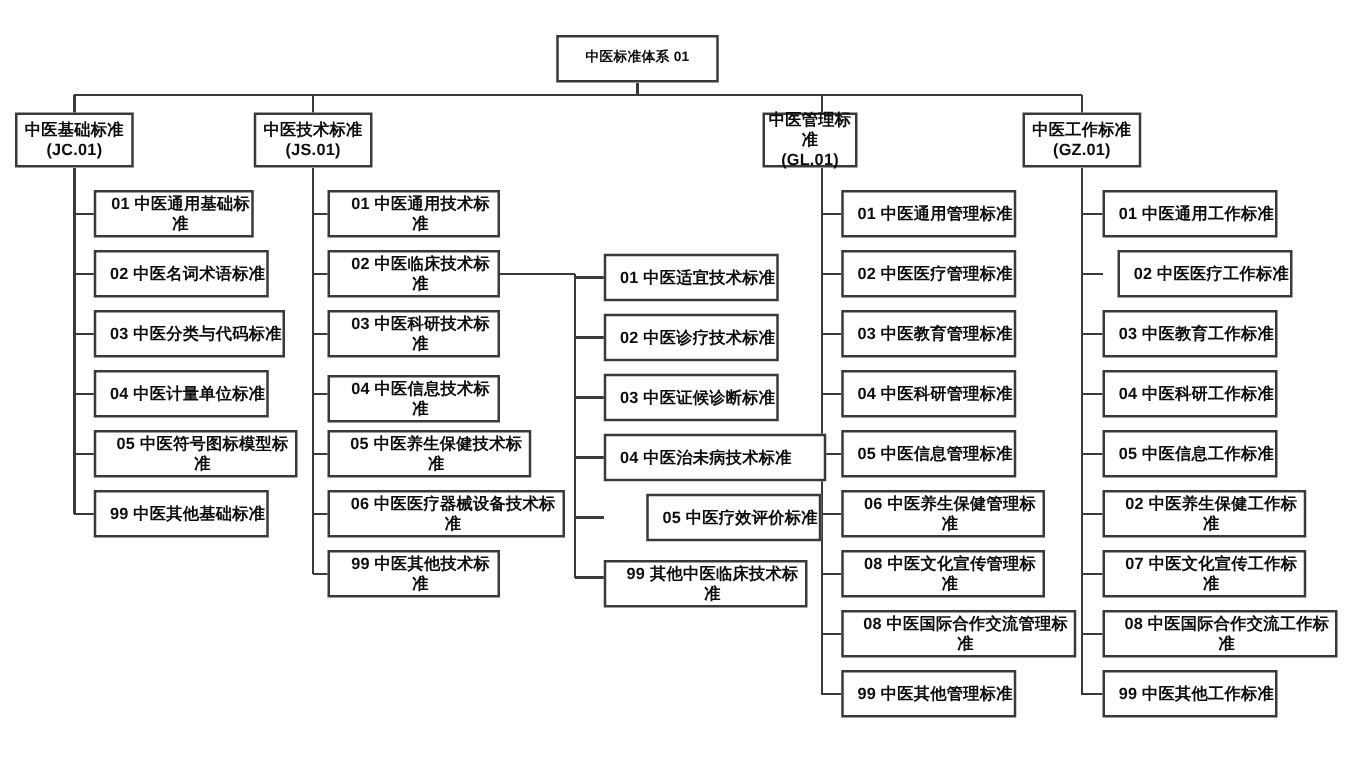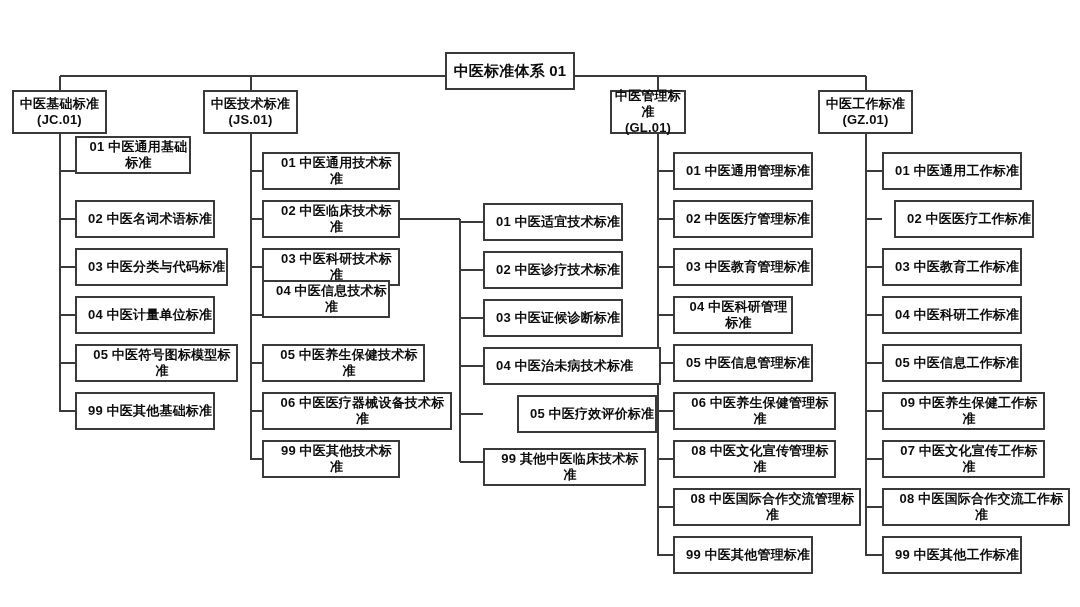--- a/index.html
+++ b/index.html
@@ -34,23 +34,22 @@
     align-items: center;
     justify-content: center;
     text-align: center;
     color: #0d0d0d;
     font-weight: bold;
     line-height: 1.25;
     letter-spacing: 0.2px;
     z-index: 2;
   }
   .node.root {
-    font-size: 15px;
+    font-size: 11px;
     border-width: 2px;
-    margin-top: 24px;
   }
   .node.level2 {
     font-size: 13px;
     white-space: pre-line;
   }
   .node.leaf {
     font-size: 13px;
     justify-content: flex-start;
     padding-left: 11px;
   }
@@ -113,51 +112,51 @@
   <div id="nodes">
       <div class="node root" style="left: 445px; top: 28px; width: 130px; height: 38px;">中医标准体系 01</div>
       <div class="node level2" style="left: 12px; top: 90px; width: 95px; height: 44px;">中医基础标准
 (JC.01)</div>
       <div class="node level2" style="left: 203px; top: 90px; width: 95px; height: 44px;">中医技术标准
 (JS.01)</div>
       <div class="node level2" style="left: 610px; top: 90px; width: 76px; height: 44px;">中医管理标准
 (GL.01)</div>
       <div class="node level2" style="left: 818px; top: 90px; width: 95px; height: 44px;">中医工作标准
 (GZ.01)</div>
-      <div class="node leaf" style="left: 75px; top: 136px; width: 116px; height: 38px;">01 中医通用基础标准</div>
+      <div class="node leaf" style="left: 75px; top: 152px; width: 128px; height: 38px;">01 中医通用基础标准</div>
       <div class="node leaf" style="left: 75px; top: 200px; width: 140px; height: 38px;">02 中医名词术语标准</div>
       <div class="node leaf" style="left: 75px; top: 248px; width: 153px; height: 38px;">03 中医分类与代码标准</div>
       <div class="node leaf" style="left: 75px; top: 296px; width: 140px; height: 38px;">04 中医计量单位标准</div>
       <div class="node leaf" style="left: 75px; top: 344px; width: 163px; height: 38px;">05 中医符号图标模型标准</div>
       <div class="node leaf" style="left: 75px; top: 392px; width: 140px; height: 38px;">99 中医其他基础标准</div>
       <div class="node leaf" style="left: 262px; top: 152px; width: 138px; height: 38px;">01 中医通用技术标准</div>
       <div class="node leaf" style="left: 262px; top: 200px; width: 138px; height: 38px;">02 中医临床技术标准</div>
       <div class="node leaf" style="left: 262px; top: 248px; width: 138px; height: 38px;">03 中医科研技术标准</div>
-      <div class="node leaf" style="left: 262px; top: 280px; width: 128px; height: 38px;">04 中医信息技术标准</div>
+      <div class="node leaf" style="left: 262px; top: 300px; width: 138px; height: 38px;">04 中医信息技术标准</div>
       <div class="node leaf" style="left: 262px; top: 344px; width: 163px; height: 38px;">05 中医养生保健技术标准</div>
       <div class="node leaf" style="left: 262px; top: 392px; width: 190px; height: 38px;">06 中医医疗器械设备技术标准</div>
       <div class="node leaf" style="left: 262px; top: 440px; width: 138px; height: 38px;">99 中医其他技术标准</div>
       <div class="node leaf" style="left: 483px; top: 203px; width: 140px; height: 38px;">01 中医适宜技术标准</div>
       <div class="node leaf" style="left: 483px; top: 251px; width: 140px; height: 38px;">02 中医诊疗技术标准</div>
       <div class="node leaf" style="left: 483px; top: 299px; width: 140px; height: 38px;">03 中医证候诊断标准</div>
       <div class="node leaf" style="left: 483px; top: 347px; width: 178px; height: 38px;">04 中医治未病技术标准</div>
       <div class="node leaf" style="left: 483px; top: 395px; width: 140px; height: 38px; margin-left: 34px;">05 中医疗效评价标准</div>
       <div class="node leaf" style="left: 483px; top: 448px; width: 163px; height: 38px;">99 其他中医临床技术标准</div>
       <div class="node leaf" style="left: 673px; top: 152px; width: 140px; height: 38px;">01 中医通用管理标准</div>
       <div class="node leaf" style="left: 673px; top: 200px; width: 140px; height: 38px;">02 中医医疗管理标准</div>
       <div class="node leaf" style="left: 673px; top: 248px; width: 140px; height: 38px; text-align: center;">03 中医教育管理标准</div>
-      <div class="node leaf" style="left: 673px; top: 296px; width: 120px; height: 38px;">04 中医科研管理标准</div>
+      <div class="node leaf" style="left: 673px; top: 296px; width: 140px; height: 38px;">04 中医科研管理标准</div>
       <div class="node leaf" style="left: 673px; top: 344px; width: 140px; height: 38px;">05 中医信息管理标准</div>
       <div class="node leaf" style="left: 673px; top: 392px; width: 163px; height: 38px;">06 中医养生保健管理标准</div>
       <div class="node leaf" style="left: 673px; top: 440px; width: 163px; height: 38px;">08 中医文化宣传管理标准</div>
       <div class="node leaf" style="left: 673px; top: 488px; width: 188px; height: 38px;">08 中医国际合作交流管理标准</div>
       <div class="node leaf" style="left: 673px; top: 536px; width: 140px; height: 38px;">99 中医其他管理标准</div>
       <div class="node leaf" style="left: 882px; top: 152px; width: 140px; height: 38px;">01 中医通用工作标准</div>
       <div class="node leaf" style="left: 882px; top: 200px; width: 140px; height: 38px; margin-left: 12px;">02 中医医疗工作标准</div>
       <div class="node leaf" style="left: 882px; top: 248px; width: 140px; height: 38px;">03 中医教育工作标准</div>
       <div class="node leaf" style="left: 882px; top: 296px; width: 140px; height: 38px;">04 中医科研工作标准</div>
       <div class="node leaf" style="left: 882px; top: 344px; width: 140px; height: 38px;">05 中医信息工作标准</div>
-      <div class="node leaf" style="left: 882px; top: 392px; width: 163px; height: 38px;">09 中医养生保健工作标准</div>
+      <div class="node leaf" style="left: 882px; top: 392px; width: 163px; height: 38px;">02 中医养生保健工作标准</div>
       <div class="node leaf" style="left: 882px; top: 440px; width: 163px; height: 38px;">07 中医文化宣传工作标准</div>
       <div class="node leaf" style="left: 882px; top: 488px; width: 188px; height: 38px;">08 中医国际合作交流工作标准</div>
       <div class="node leaf" style="left: 882px; top: 536px; width: 140px; height: 38px;">99 中医其他工作标准</div>
     </div>
 </div>
 
 </body></html>

